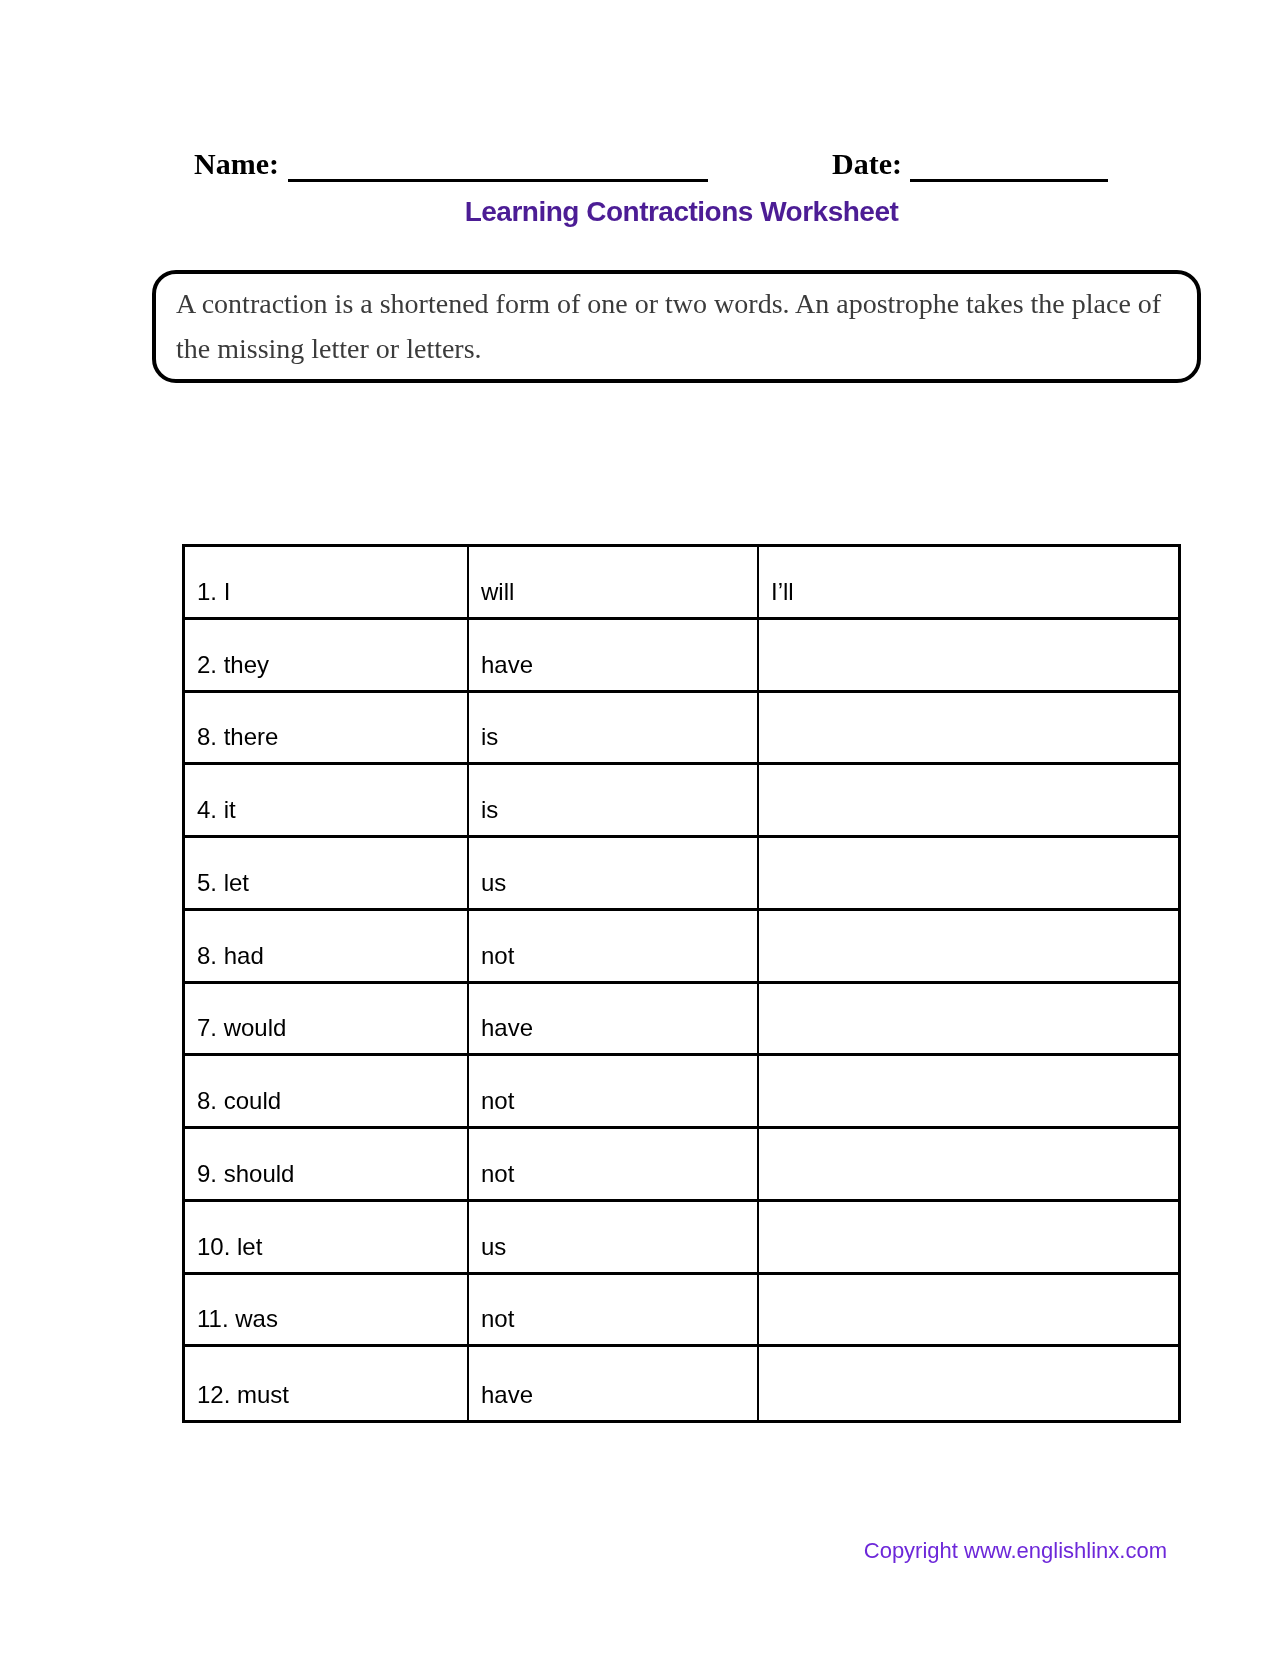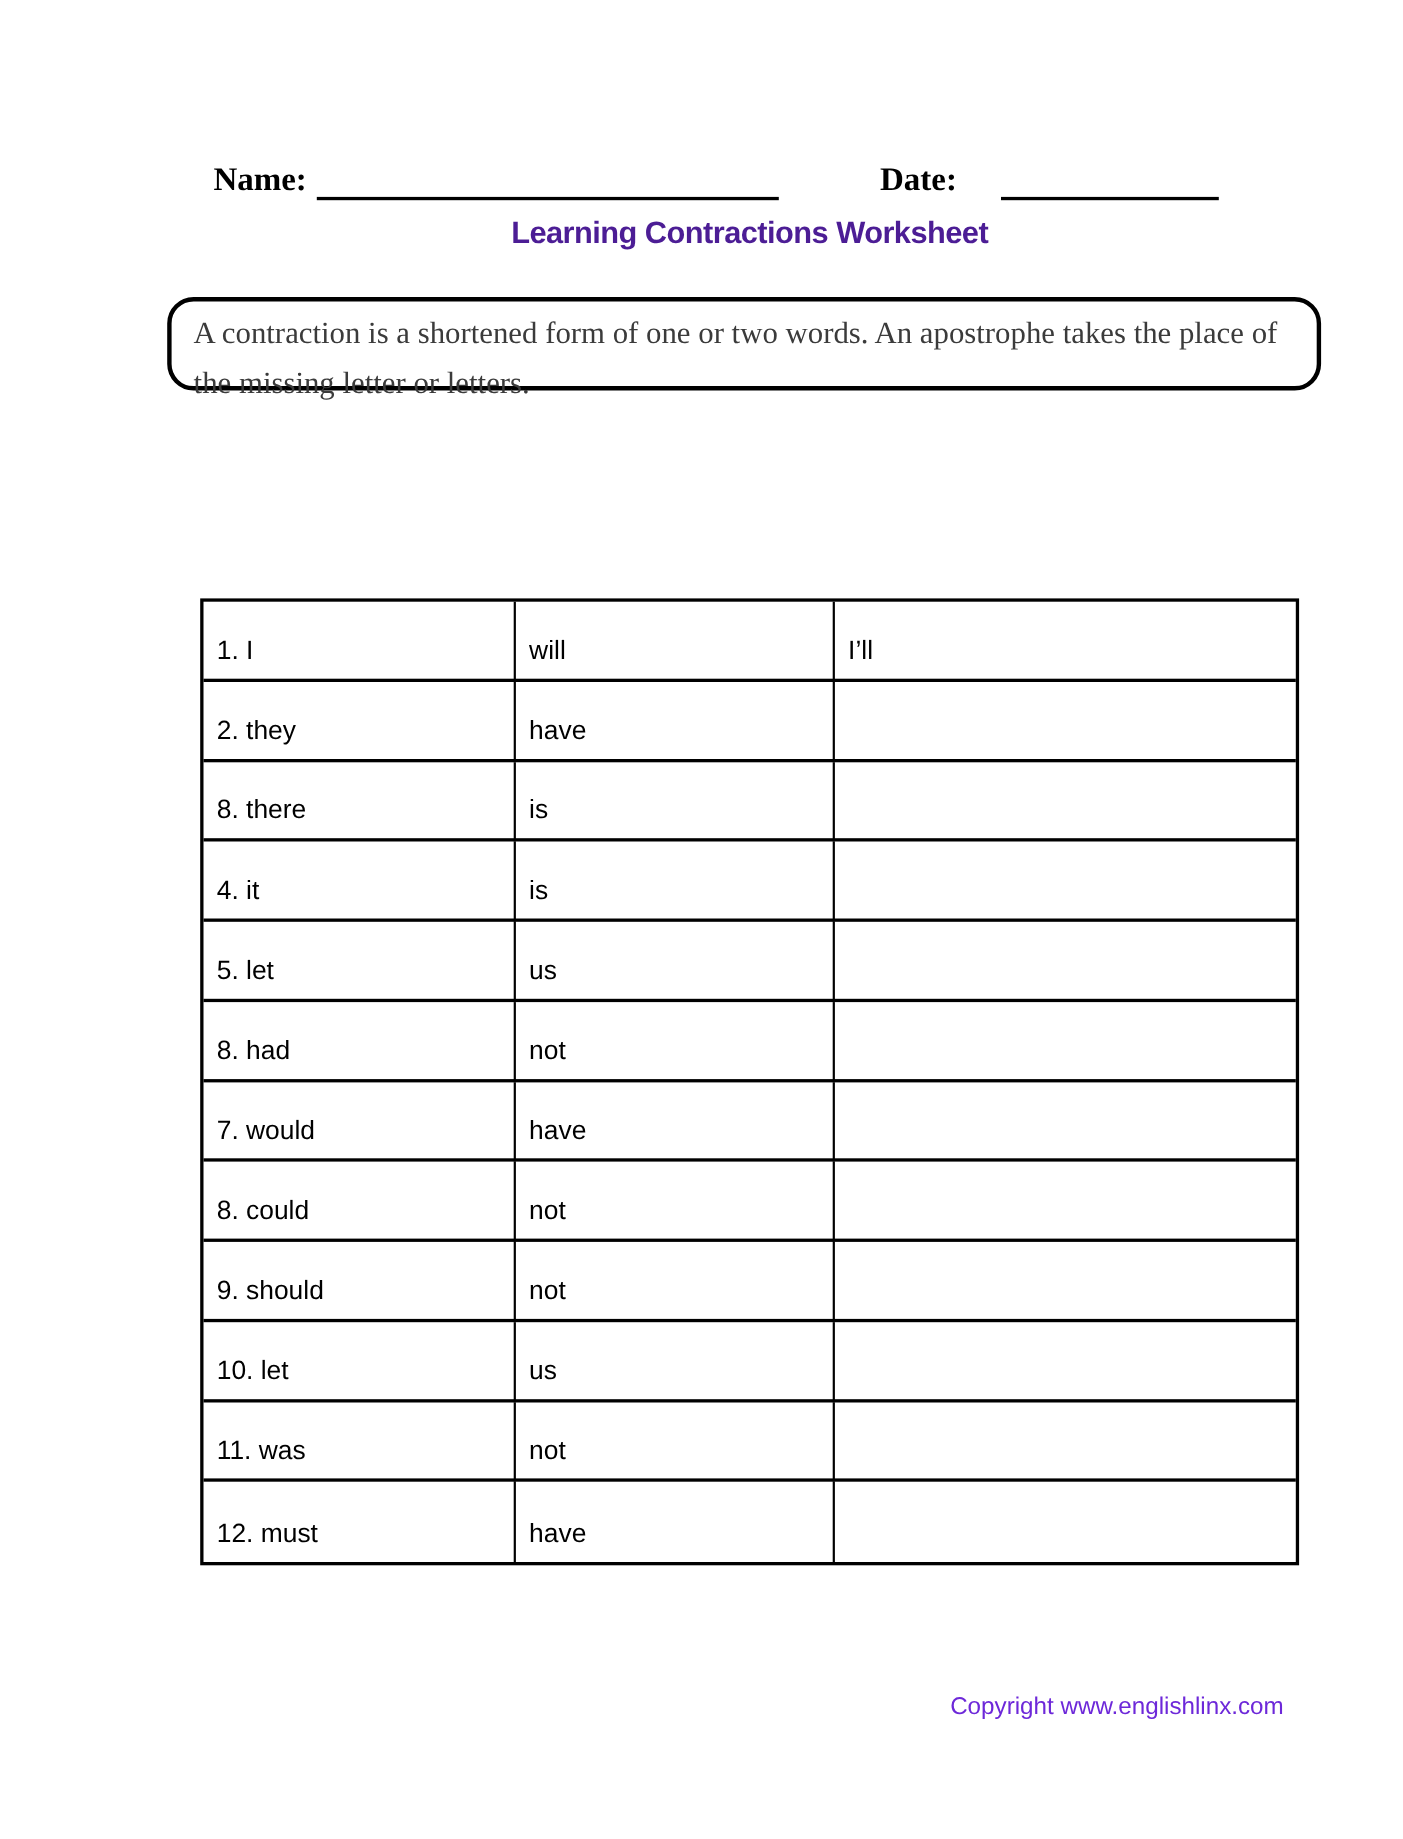--- a/index.html
+++ b/index.html
@@ -23,21 +23,21 @@
     position: absolute;
     top: 146px;
     font-family: "Liberation Serif", serif;
     font-weight: bold;
     font-size: 30px;
     line-height: 36px;
     color: #000;
     white-space: nowrap;
   }
   .hdr-label.name { left: 150px; }
-  .hdr-label.date { left: 756px; }
+  .hdr-label.date { left: 788px; }
   .blank-line {
     position: absolute;
     top: 179px;
     height: 3px;
     background: #000;
   }
   .blank-line.name { left: 244px; width: 420px; }
   .blank-line.date { left: 866px; width: 198px; }
 
   
@@ -52,21 +52,21 @@
     letter-spacing: -0.5px;
     color: #4c1d95;
   }
 
   
   .def-box {
     position: absolute;
     left: 108px;
     top: 270px;
     width: 1049px;
-    height: 85px;
+    height: 113px;
     box-sizing: border-box;
     border: 4px solid #000;
     border-radius: 24px;
     background: #fff;
   }
   .def-text {
     margin: 0;
     padding: 7px 22px 0 20px;
     font-family: "Liberation Serif", serif;
     font-size: 28px;

